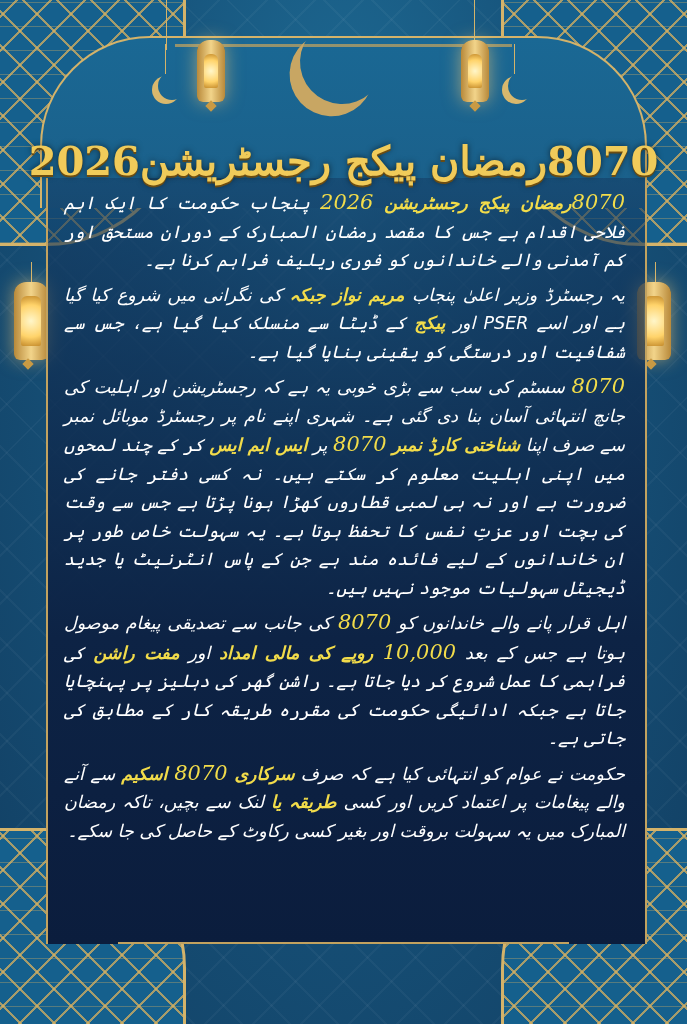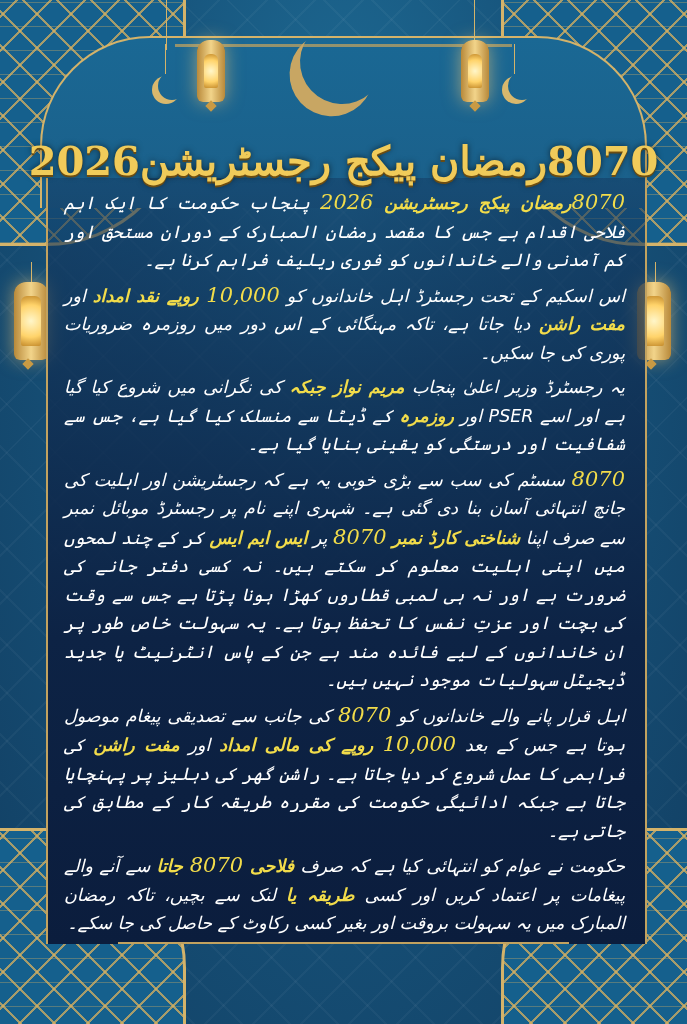--- a/index.html
+++ b/index.html
@@ -127,18 +127,17 @@
 
 <div class="panel"></div>
 <div class="panel-bottom-rule"></div>
 
 <h1 class="title">
   <span>8070</span><span>رمضان پیکج رجسٹریشن</span><span>2026</span>
 </h1>
 
 <div class="content" id="content">
     <p><span class="num">8070</span><span class="hl">رمضان پیکج رجسٹریشن </span><span class="num">2026</span><span> پنجاب حکومت کا ایک اہم فلاحی اقدام ہے جس کا مقصد رمضان المبارک کے دوران مستحق اور کم آمدنی والے خاندانوں کو فوری ریلیف فراہم کرنا ہے۔</span></p>
-    <p><span>اس اسکیم کے تحت رجسٹرڈ اہل خاندانوں کو </span><span class="num">10,000</span><span class="hl"> روپے نقد امداد</span><span> اور </span><span class="hl">مفت راشن</span><span> دیا جاتا ہے، تاکہ مہنگائی کے اس دور میں روزمرہ ضروریات پوری کی جا سکیں۔</span></p>
-    <p><span>یہ رجسٹرڈ وزیر اعلیٰ پنجاب </span><span class="hl">مریم نواز جبکہ</span><span> کی نگرانی میں شروع کیا گیا ہے اور اسے PSER اور </span><span class="hl">روزمرہ</span><span> کے ڈیٹا سے منسلک کیا گیا ہے، جس سے شفافیت اور درستگی کو یقینی بنایا گیا ہے۔</span></p>
+    <p><span>یہ رجسٹرڈ وزیر اعلیٰ پنجاب </span><span class="hl">مریم نواز جبکہ</span><span> کی نگرانی میں شروع کیا گیا ہے اور اسے PSER اور </span><span class="hl">پیکج</span><span> کے ڈیٹا سے منسلک کیا گیا ہے، جس سے شفافیت اور درستگی کو یقینی بنایا گیا ہے۔</span></p>
     <p><span class="num">8070</span><span> سسٹم کی سب سے بڑی خوبی یہ ہے کہ رجسٹریشن اور اہلیت کی جانچ انتہائی آسان بنا دی گئی ہے۔ شہری اپنے نام پر رجسٹرڈ موبائل نمبر سے صرف اپنا </span><span class="hl">شناختی کارڈ نمبر</span><span> </span><span class="num">8070</span><span> پر </span><span class="hl">ایس ایم ایس</span><span> کر کے چند لمحوں میں اپنی اہلیت معلوم کر سکتے ہیں۔ نہ کسی دفتر جانے کی ضرورت ہے اور نہ ہی لمبی قطاروں کھڑا ہونا پڑتا ہے جس سے وقت کی بچت اور عزتِ نفس کا تحفظ ہوتا ہے۔ یہ سہولت خاص طور پر ان خاندانوں کے لیے فائدہ مند ہے جن کے پاس انٹرنیٹ یا جدید ڈیجیٹل سہولیات موجود نہیں ہیں۔</span></p>
     <p><span>اہل قرار پانے والے خاندانوں کو </span><span class="num">8070</span><span> کی جانب سے تصدیقی پیغام موصول ہوتا ہے جس کے بعد </span><span class="num">10,000</span><span class="hl"> روپے کی مالی امداد</span><span> اور </span><span class="hl">مفت راشن</span><span> کی فراہمی کا عمل شروع کر دیا جاتا ہے۔ راشن گھر کی دہلیز پر پہنچایا جاتا ہے جبکہ ادائیگی حکومت کی مقررہ طریقہ کار کے مطابق کی جاتی ہے۔</span></p>
-    <p><span>حکومت نے عوام کو انتہائی کیا ہے کہ صرف </span><span class="hl">فلاحی </span><span class="num">8070</span><span class="hl"> جاتا</span><span> سے آنے والے پیغامات پر اعتماد کریں اور کسی </span><span class="hl">طریقہ یا</span><span> لنک سے بچیں، تاکہ رمضان المبارک میں یہ سہولت بروقت اور بغیر کسی رکاوٹ کے حاصل کی جا سکے۔</span></p>
+    <p><span>حکومت نے عوام کو انتہائی کیا ہے کہ صرف </span><span class="hl">سرکاری </span><span class="num">8070</span><span class="hl"> اسکیم</span><span> سے آنے والے پیغامات پر اعتماد کریں اور کسی </span><span class="hl">طریقہ یا</span><span> لنک سے بچیں، تاکہ رمضان المبارک میں یہ سہولت بروقت اور بغیر کسی رکاوٹ کے حاصل کی جا سکے۔</span></p>
   </div>
 
 </body></html>

